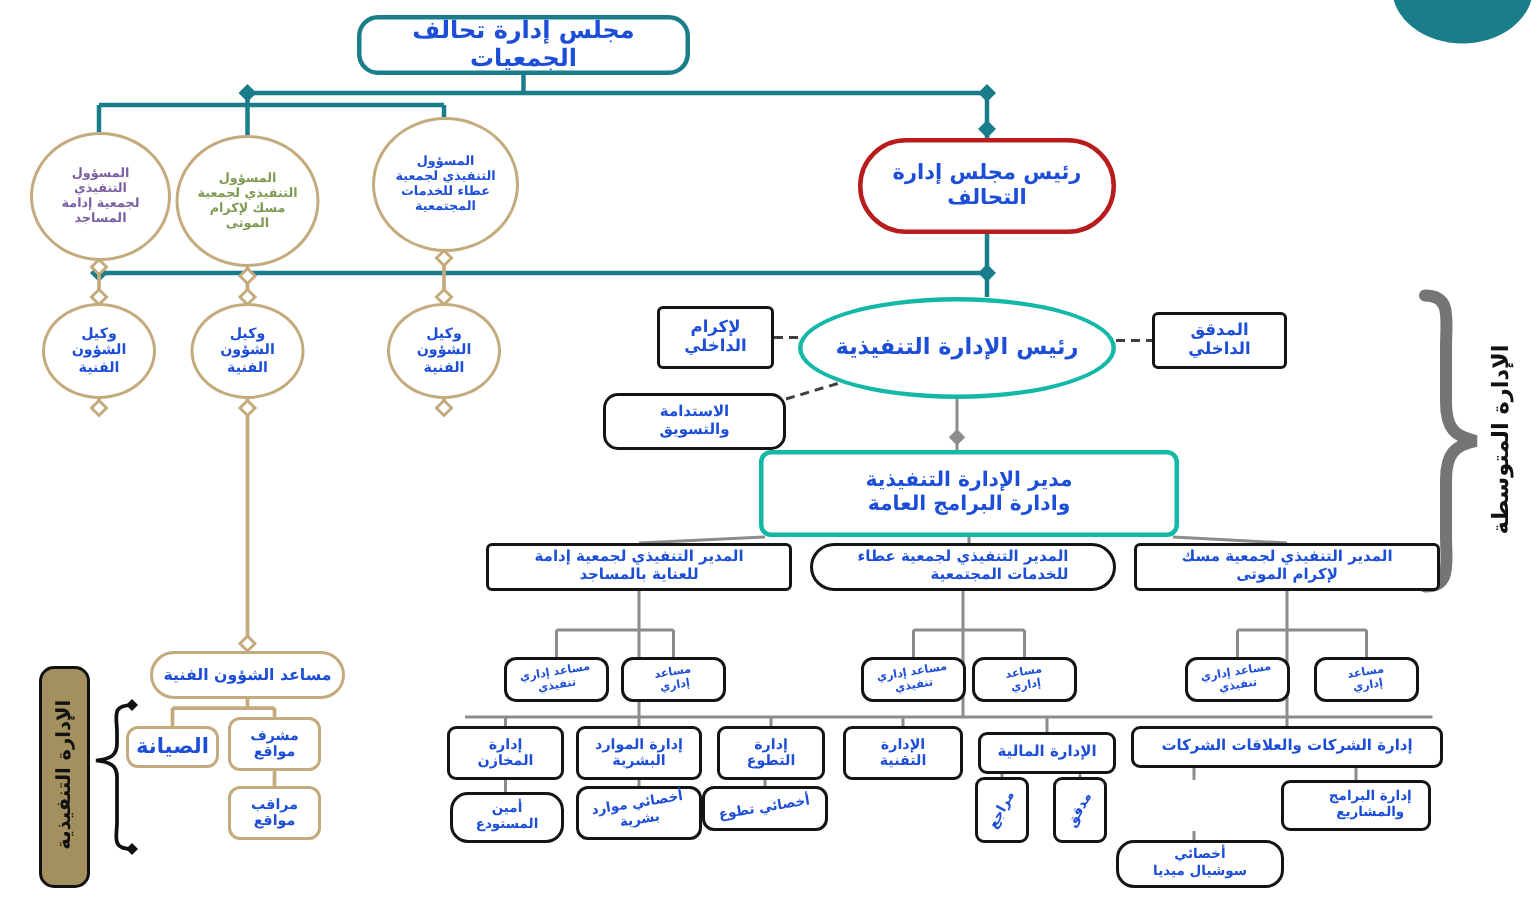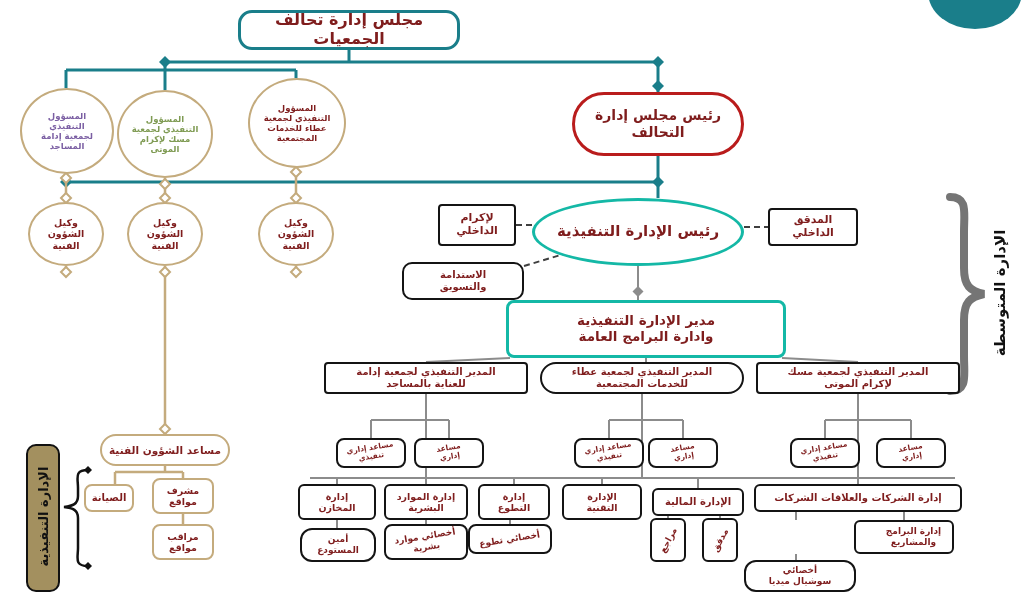--- a/index.html
+++ b/index.html
@@ -13,21 +13,21 @@
     position:absolute;box-sizing:border-box;background:#fff;color:#3d3d3d;
     display:flex;align-items:center;justify-content:center;text-align:center;
     font-weight:bold;white-space:pre-line;line-height:1.18;z-index:2;
   }
   .oval{border-radius:50%;}
   .teal-b{border:3px solid #1a7e8a;}
   .tan-b{border:2.5px solid #c4ab7d;}
   .blk-b{border:2.5px solid #141414;}
   .blk-b3{border:3px solid #14b8a6;}
   .blk-b2{border:2px solid #141414;}
-  .dark{color:#7f1d1d;}
+  .dark{color:#1d4ed8;}
   .purple{color:#7b5fa3;}
   .green{color:#7f9b53;}
   .slant{display:block;transform:rotate(-9deg);white-space:pre-line;}
   .rot60{display:block;transform:rotate(-62deg);white-space:nowrap;}
   .vlabel{
     position:absolute;transform:rotate(-90deg);font-weight:bold;color:#111;
     text-align:center;white-space:nowrap;z-index:3;
   }
   .left-tag{
     position:absolute;left:26px;top:444px;width:34px;height:148px;box-sizing:border-box;
@@ -173,21 +173,21 @@
   <div class="node blk-b dark" style="left:438px;top:204px;width:78px;height:42px;font-size:11px;border-radius:4px;">لإكرام
 الداخلي</div>
   <div class="node blk-b dark" style="left:402px;top:262px;width:122px;height:38px;font-size:10px;border-radius:10px;">الاستدامة
 والتسويق</div>
 
   <div class="node blk-b3 dark" style="left:506px;top:300px;width:280px;height:58px;font-size:13.5px;border-radius:8px;">مدير الإدارة التنفيذية
 وادارة البرامج العامة</div>
 
   <div class="node blk-b dark" style="left:324px;top:362px;width:204px;height:32px;font-size:10px;border-radius:4px;">المدير التنفيذي لجمعية إدامة
 للعناية بالمساجد</div>
-  <div class="node blk-b dark" style="left:540px;top:362px;width:204px;height:32px;font-size:10px;border-radius:16px;">المدير التنفيذي لجمعية عطاء
+  <div class="node blk-b dark" style="left:540px;top:362px;width:204px;height:32px;font-size:10px;border-radius:16px;text-align:right;">المدير التنفيذي لجمعية عطاء
 للخدمات المجتمعية</div>
   <div class="node blk-b dark" style="left:756px;top:362px;width:204px;height:32px;font-size:10px;border-radius:4px;">المدير التنفيذي لجمعية مسك
 لإكرام الموتى</div>
 
   <div class="node blk-b2 dark" style="left:336px;top:438px;width:70px;height:30px;font-size:7.5px;border-radius:8px;">
     <span class="slant">مساعد إداري
 تنفيذي</span>
   </div>
   <div class="node blk-b2 dark" style="left:414px;top:438px;width:70px;height:30px;font-size:7.5px;border-radius:8px;">
     <span class="slant">مساعد
@@ -237,21 +237,21 @@
     <span class="slant">أخصائي تطوع</span>
   </div>
   <div class="node blk-b dark" style="left:384px;top:524px;width:84px;height:36px;font-size:9px;border-radius:8px;">
     <span class="slant">أخصائي موارد
 بشرية</span>
   </div>
   <div class="node blk-b dark" style="left:300px;top:528px;width:76px;height:34px;font-size:9px;border-radius:12px;">أمين
 المستودع</div>
 
   <div class="node tan-b dark" style="left:100px;top:434px;width:130px;height:32px;font-size:10.5px;border-radius:16px;">مساعد الشؤون الفنية</div>
-  <div class="node tan-b dark" style="left:84px;top:484px;width:50px;height:28px;font-size:10px;border-radius:8px;border-width:2px;">الصيانة</div>
+  <div class="node tan-b dark" style="left:84px;top:484px;width:62px;height:28px;font-size:14px;border-radius:8px;border-width:2px;">الصيانة</div>
   <div class="node tan-b dark" style="left:152px;top:478px;width:62px;height:36px;font-size:9.5px;border-radius:8px;border-width:2px;">مشرف
 مواقع</div>
   <div class="node tan-b dark" style="left:152px;top:524px;width:62px;height:36px;font-size:9.5px;border-radius:8px;border-width:2px;">مراقب
 مواقع</div>
 
   <div class="vlabel" style="left:915px;top:284px;width:170px;font-size:15px;">الإدارة المتوسطة</div>
 
   <div class="left-tag"></div>
   <div class="vlabel" style="left:-32px;top:509px;width:150px;font-size:13px;">الإدارة التنفيذية</div>
 

